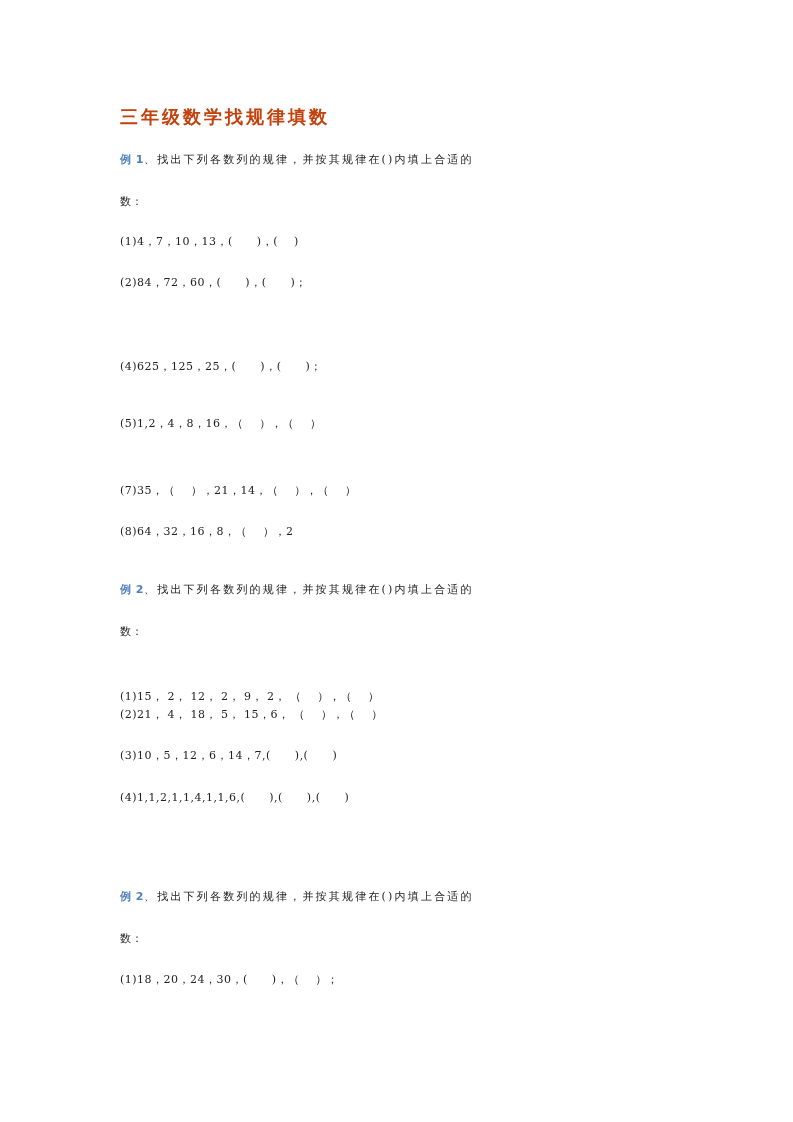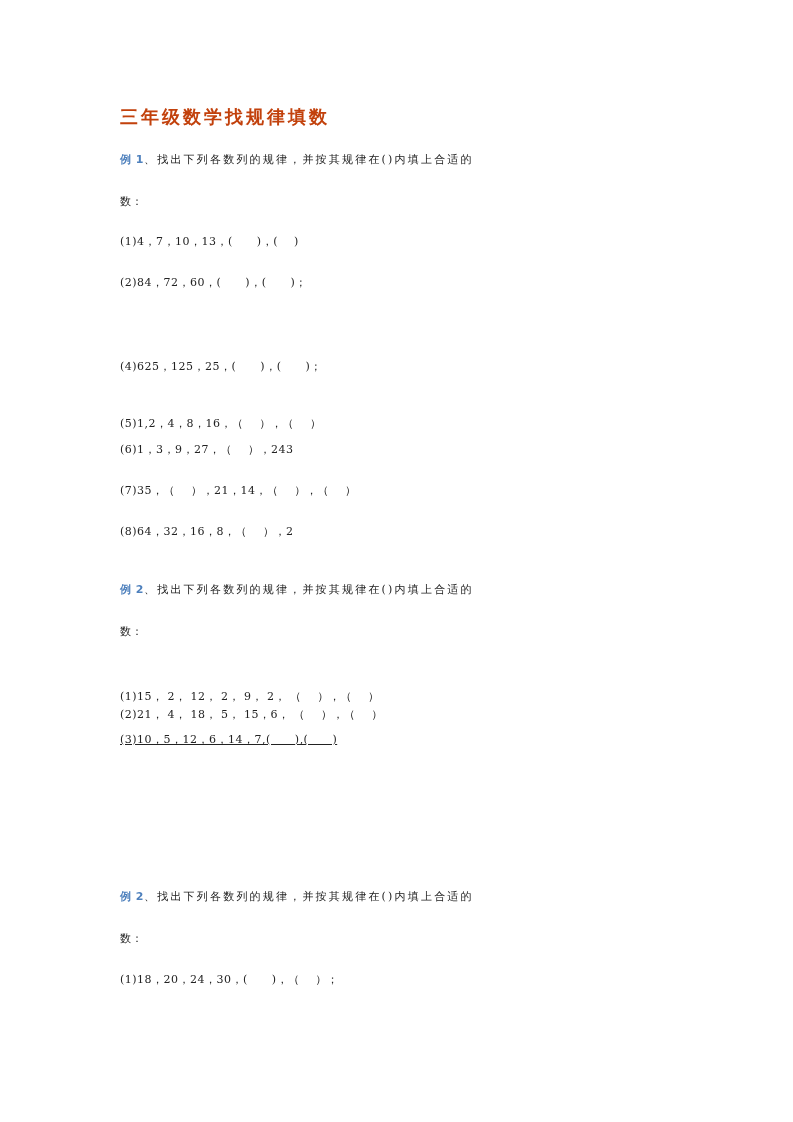--- a/index.html
+++ b/index.html
@@ -16,26 +16,26 @@
 
 <div class="page">
   <div class="line title" style="top:106px;">三年级数学找规律填数</div>
 
   <div class="line" style="top:149px;"><span class="ex-label">例 1</span><span class="ex-text">、找出下列各数列的规律，并按其规律在()内填上合适的</span></div>
   <div class="line" style="top:191px;">数：</div>
   <div class="line" style="top:231px;text-align:center;">(1)4，7，10，13，(      )，(    )</div>
   <div class="line" style="top:272px;">(2)84，72，60，(      )，(      )；</div>
   <div class="line" style="top:356px;text-align:center;">(4)625，125，25，(      )，(      )；</div>
   <div class="line" style="top:413px;">(5)1,2，4，8，16，（    ），（    ）</div>
-  <div class="line" style="top:439px;">(6)1，3，9，27，（    ），243</div>
   <div class="line" style="top:480px;">(7)35，（    ），21，14，（    ），（    ）</div>
   <div class="line" style="top:521px;">(8)64，32，16，8，（    ），2</div>
 
   <div class="line" style="top:579px;"><span class="ex-label">例 2</span><span class="ex-text">、找出下列各数列的规律，并按其规律在()内填上合适的</span></div>
   <div class="line" style="top:621px;">数：</div>
   <div class="line" style="top:662px;margin-top:24px;">(1)15， 2， 12， 2， 9， 2， （    ），（    ）</div>
   <div class="line" style="top:704px;">(2)21， 4， 18， 5， 15，6， （    ），（    ）</div>
-  <div class="line" style="top:729px;text-decoration:underline;">(3)10，5，12，6，14，7,(      ),(      )</div>
+  <div class="line" style="top:745px;">(3)10，5，12，6，14，7,(      ),(      )</div>
+  <div class="line" style="top:787px;">(4)1,1,2,1,1,4,1,1,6,(      ),(      ),(      )</div>
 
   <div class="line" style="top:886px;"><span class="ex-label">例 2</span><span class="ex-text">、找出下列各数列的规律，并按其规律在()内填上合适的</span></div>
   <div class="line" style="top:928px;">数：</div>
   <div class="line" style="top:969px;">(1)18，20，24，30，(      )，（    ）；</div>
 </div>
 
 </body></html>

